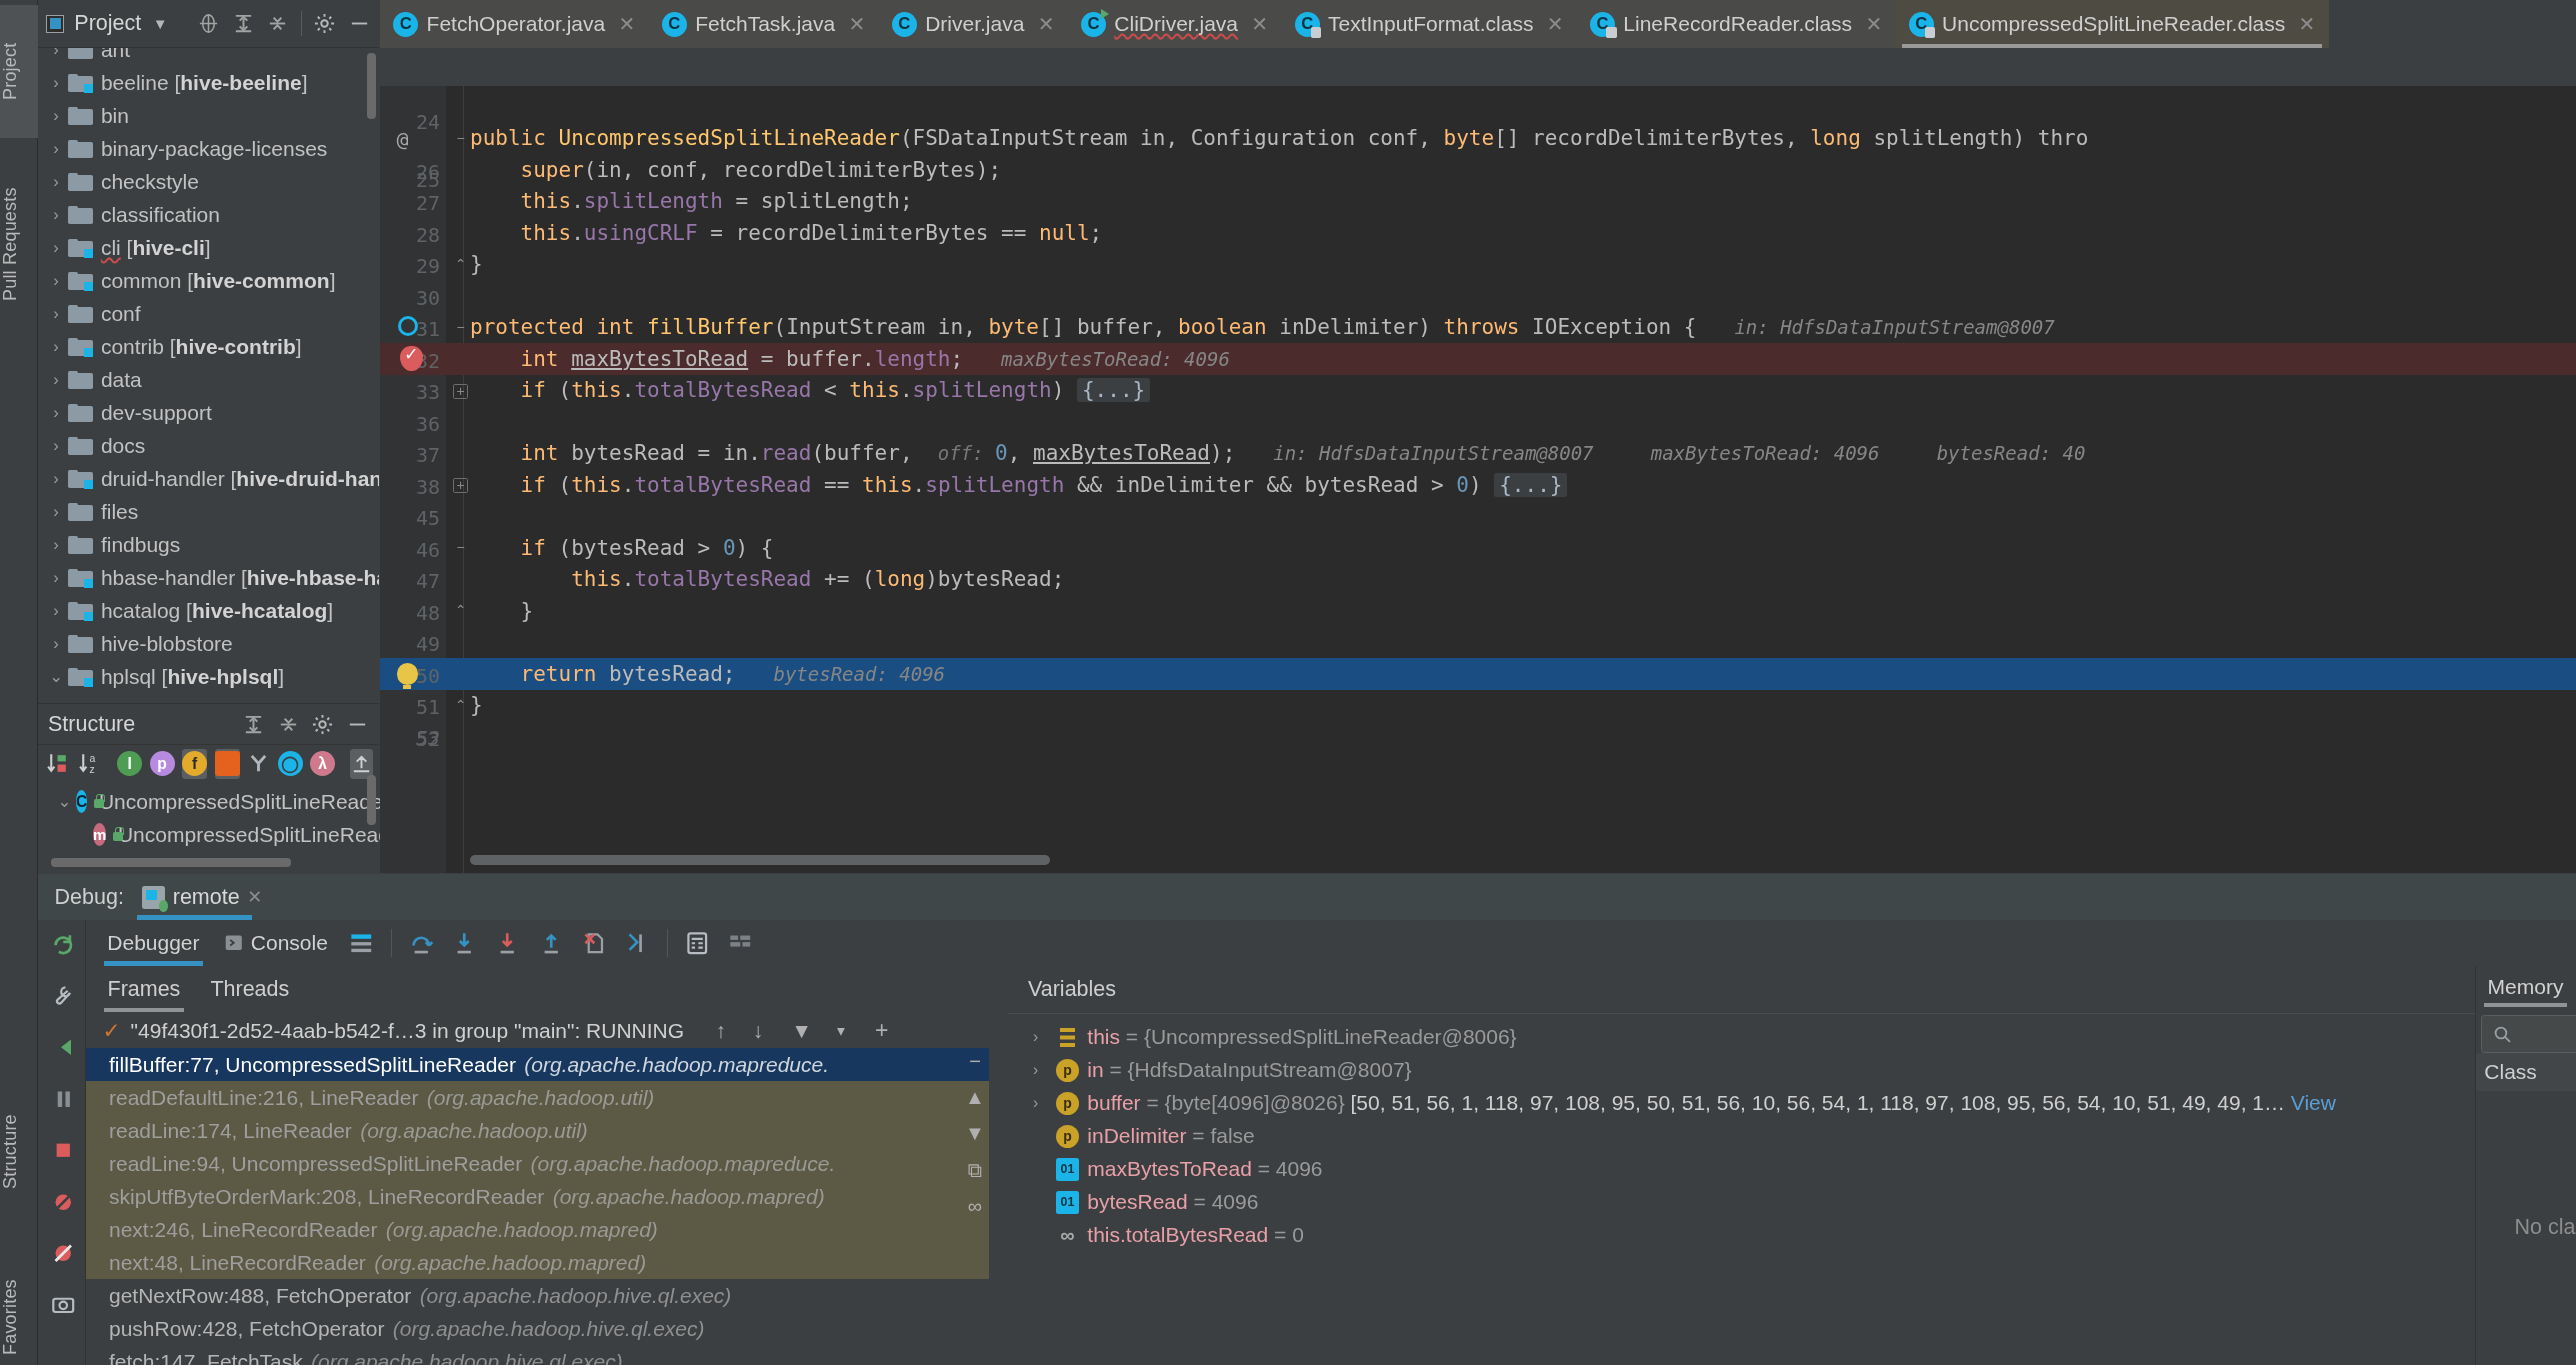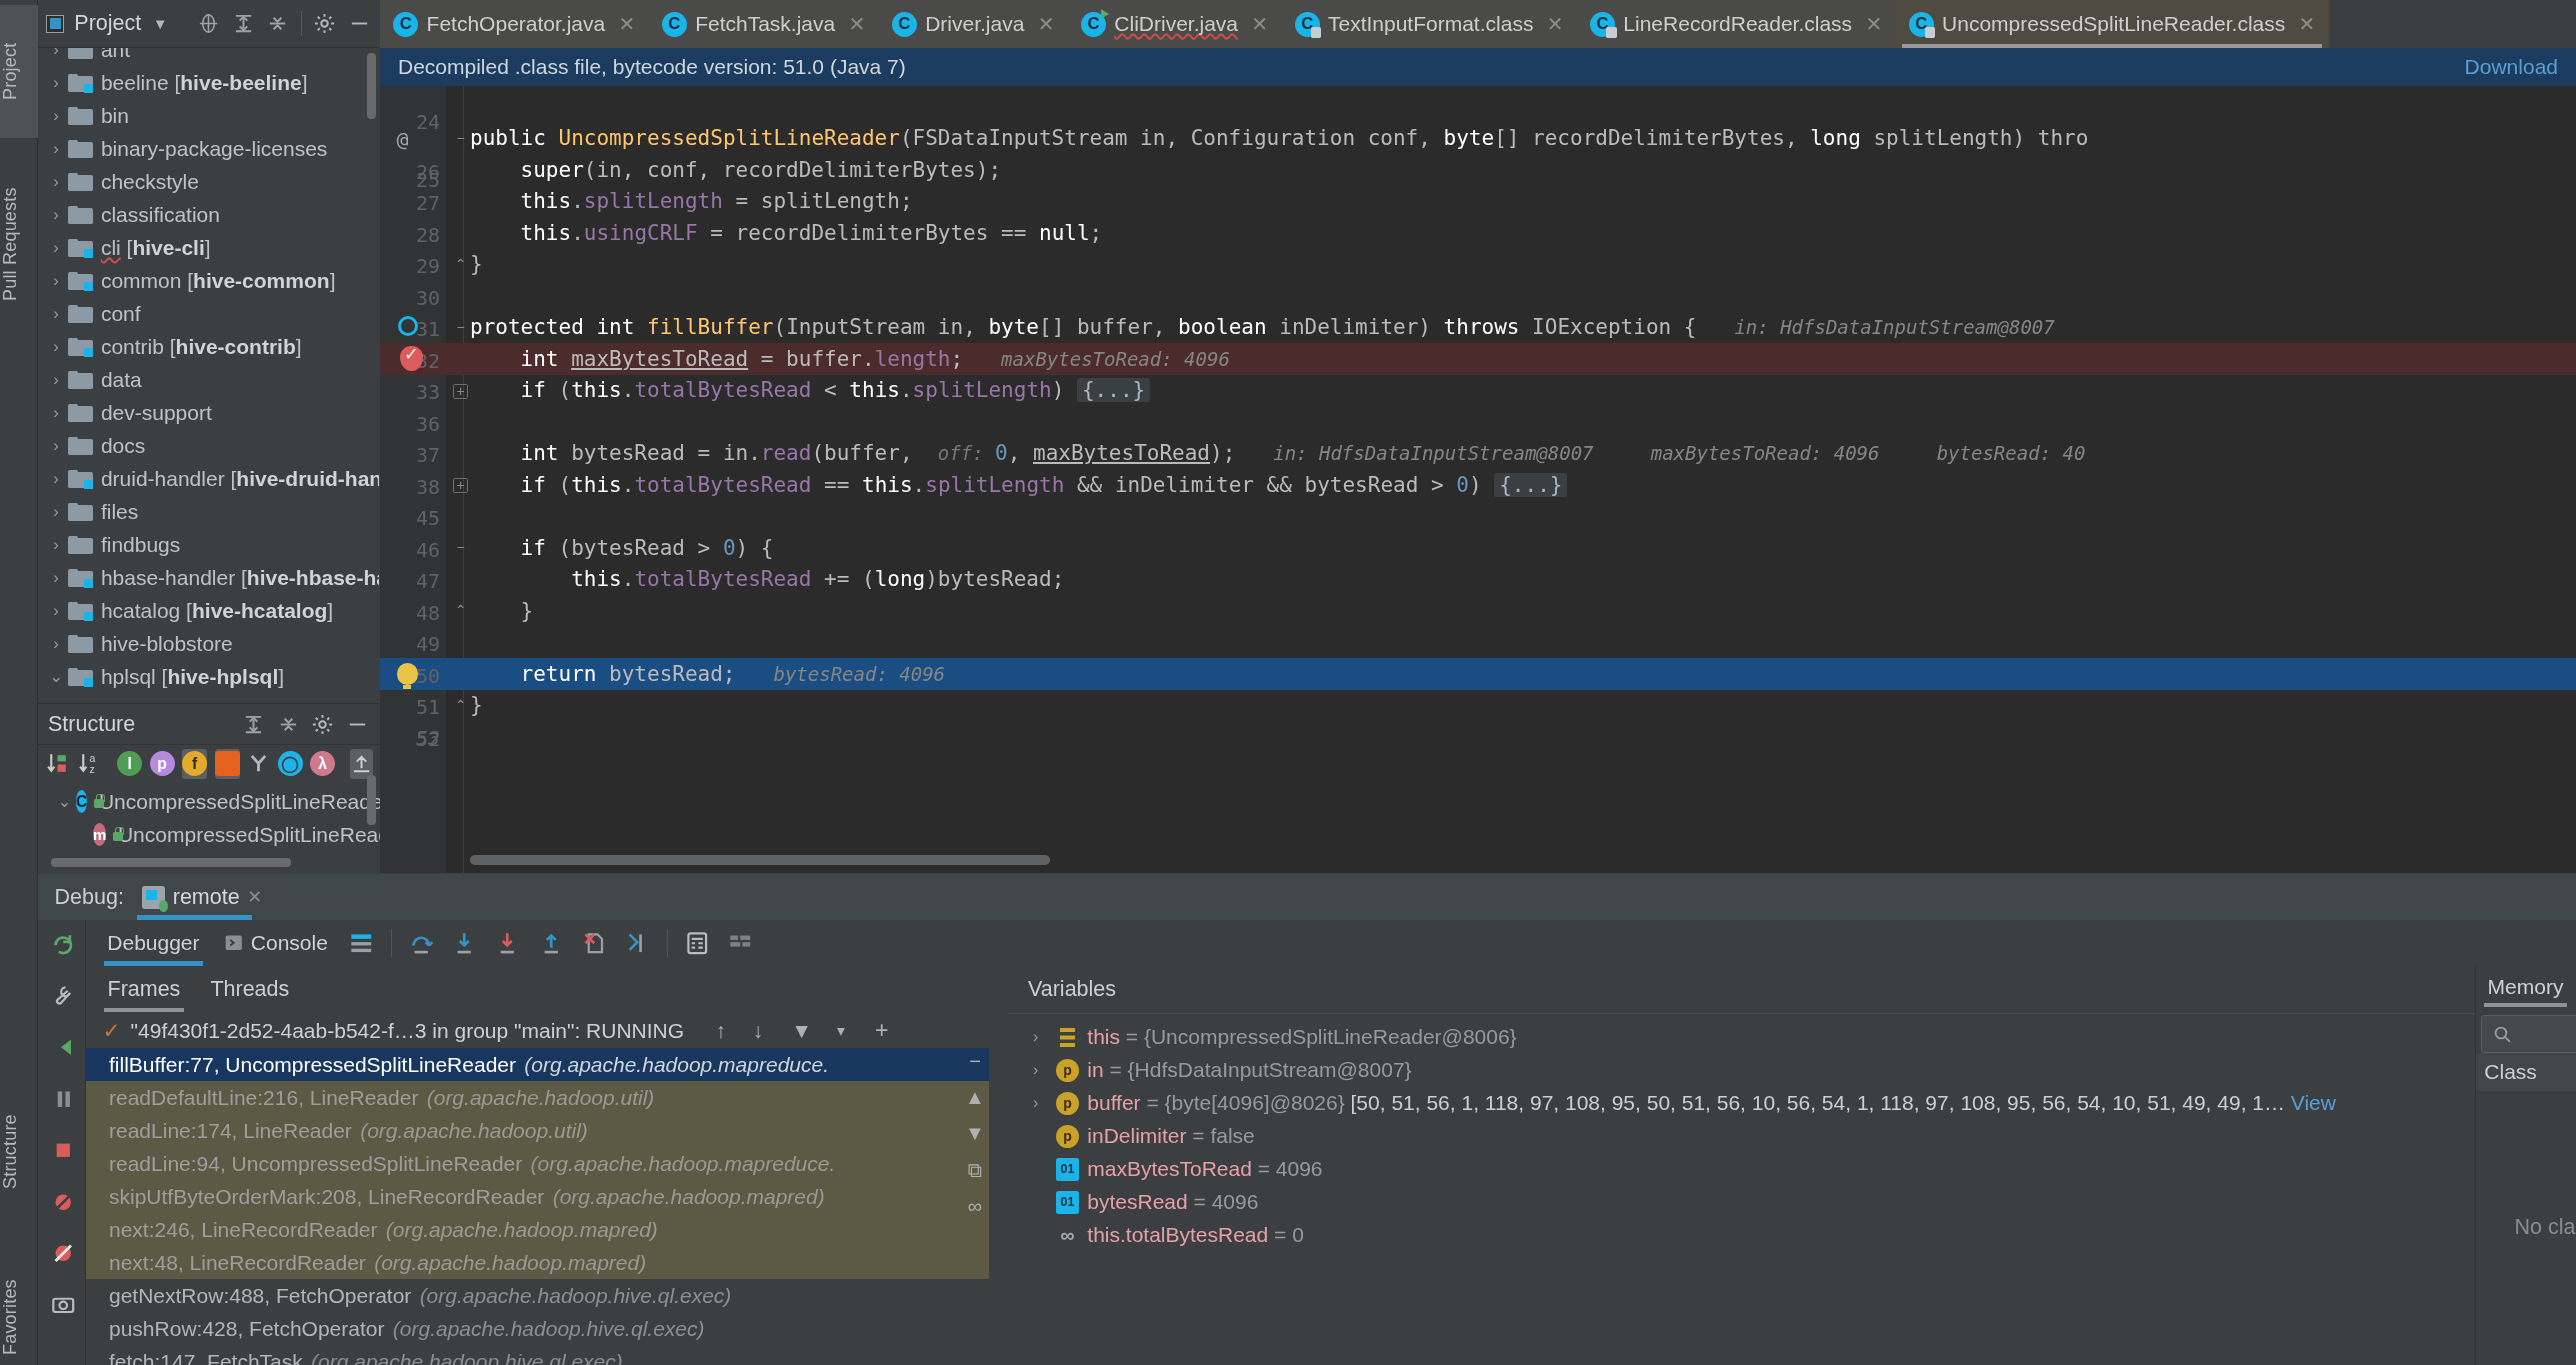--- a/index.html
+++ b/index.html
@@ -119,21 +119,21 @@
   .code-area { position:absolute; left:0; top:0; right:0; bottom:0;}
   .cline { position:absolute; left:0; right:0; height:31.5px; display:flex; align-items:center;
            font-family:"DejaVu Sans Mono", monospace; font-size:21px; white-space:pre;}
   .lnum { position:absolute; left:0; width:60px; text-align:right; color:#606366; font-size:20px;
           font-family:"DejaVu Sans Mono", monospace;}
   .ctext { position:absolute; left:90px; }
   .fold { position:absolute; left:73px; width:15px; height:15px; color:#8a8a8a; font-size:14px;
           text-align:center; line-height:13.3px;}
   .fold-box{border:0.8px solid #6e6e6e;border-radius:1.7px;}
 
-  .kw { color:#ffffff; }
+  .kw { color:#fdba74; }
   .fn { color:#ffc66d; }
   .fld { color:#9876aa; }
   .num { color:#6897bb; }
   .hint { color:#787878; font-style:italic; font-size:19px;}
   .hint2 { color:#868686; font-style:italic; font-size:19px;}
   .ul { text-decoration:underline; }
   .folded { background:#3c3f41; border-radius:2.5px; padding:0 5px; color:#a9b7c6;}
 
   .row-bp { position:absolute; left:0; right:0; height:31.5px; background:#4b2b2b; }
   .row-exec { position:absolute; left:0; right:0; height:31.5px; background:#1a4d82; }
@@ -574,24 +574,20 @@
       <div class="etab active">
         <span class="cicon cls">
           <span class="circ">C</span>
           <span class="lk"></span>
         </span>
         <span class="lbl">UncompressedSplitLineReader.class</span>
         <span class="x">✕</span>
       </div>
     </div>
 
-  <div class="notice">
-    <span>Decompiled .class file, bytecode version: 51.0 (Java 7)</span>
-    <span class="dl">Download</span>
-  </div>
 
   <div class="editor">
     <div class="gutter"></div>
     <div class="ed-vline"></div>
     <div class="code-area" id="code-area">
         <div class="lnum" style="top: 24px;">24</div>
         <div class="cline" style="top: 5px;"><span class="ctext"></span></div>
         <div class="lnum" style="top: 42px; margin-top: 40px;">25</div>
         <div class="at-sym" style="top: 41px;">@</div>
         <div class="fold" style="top: 46px;">−</div>

